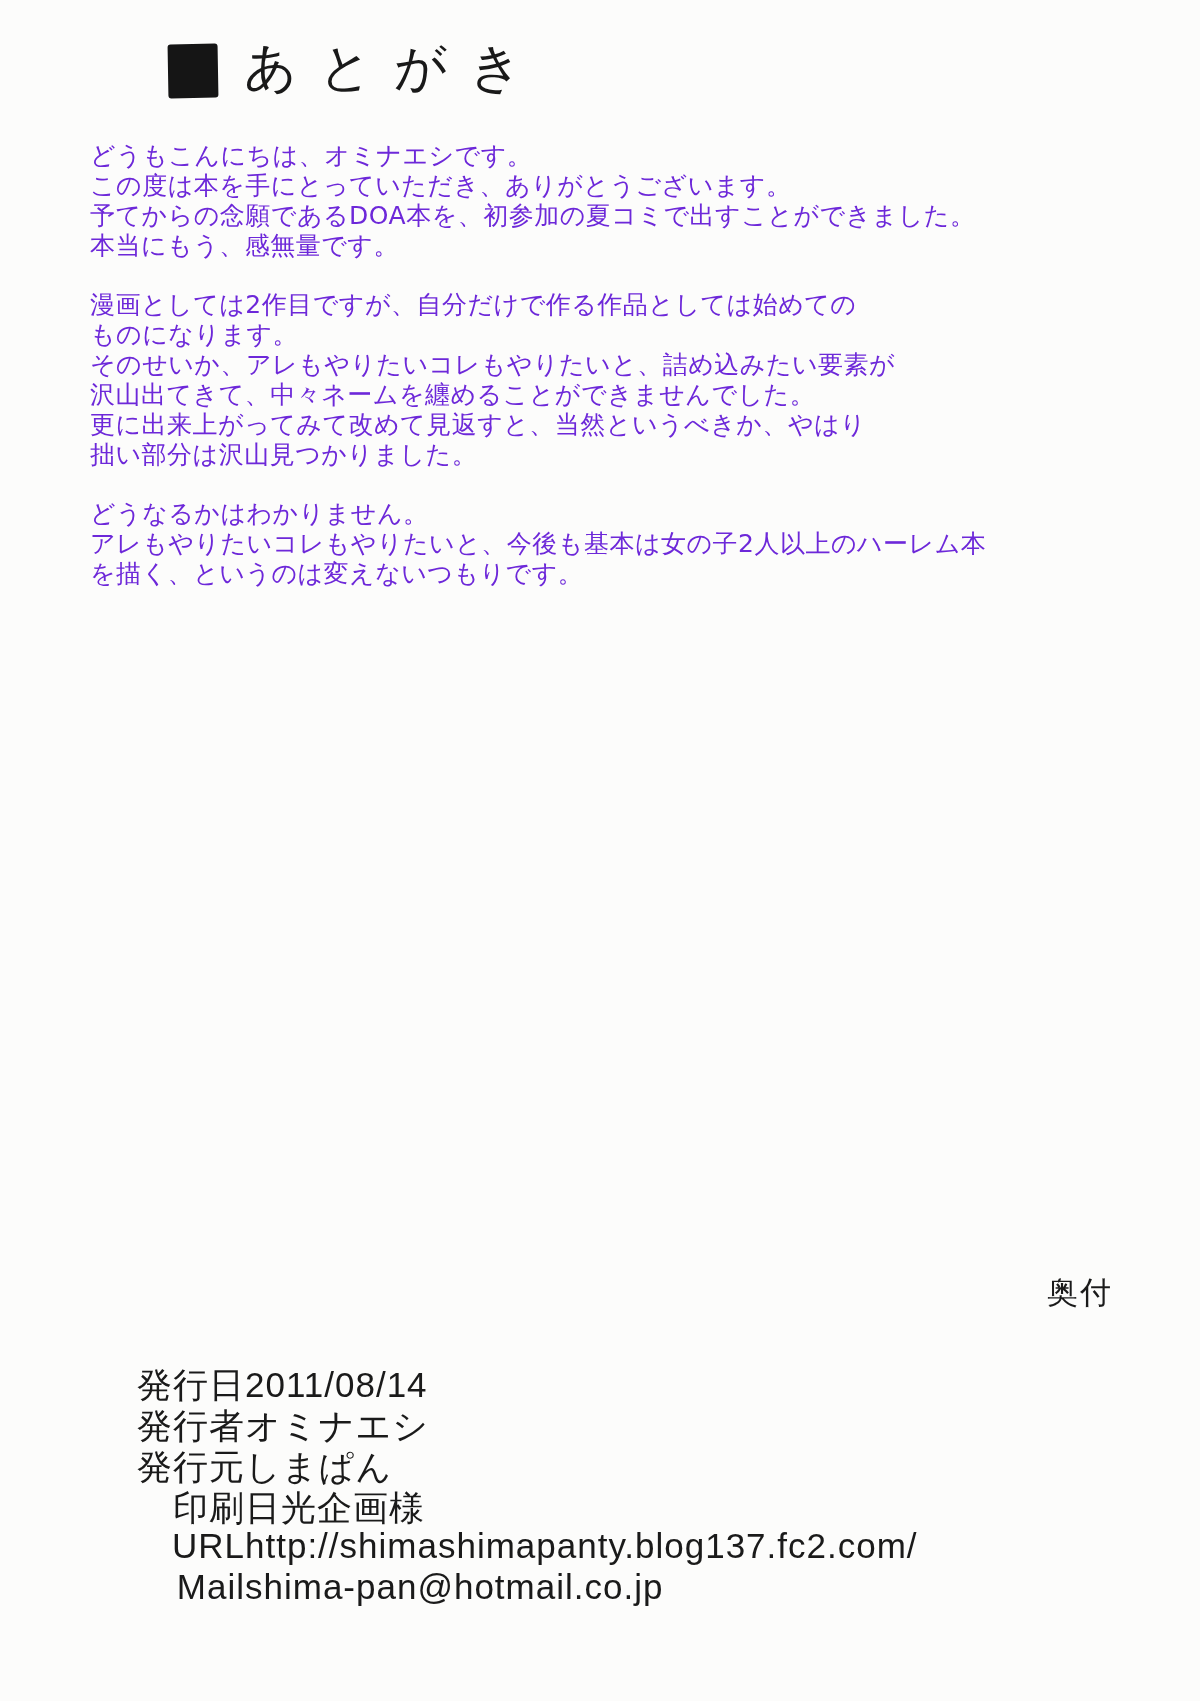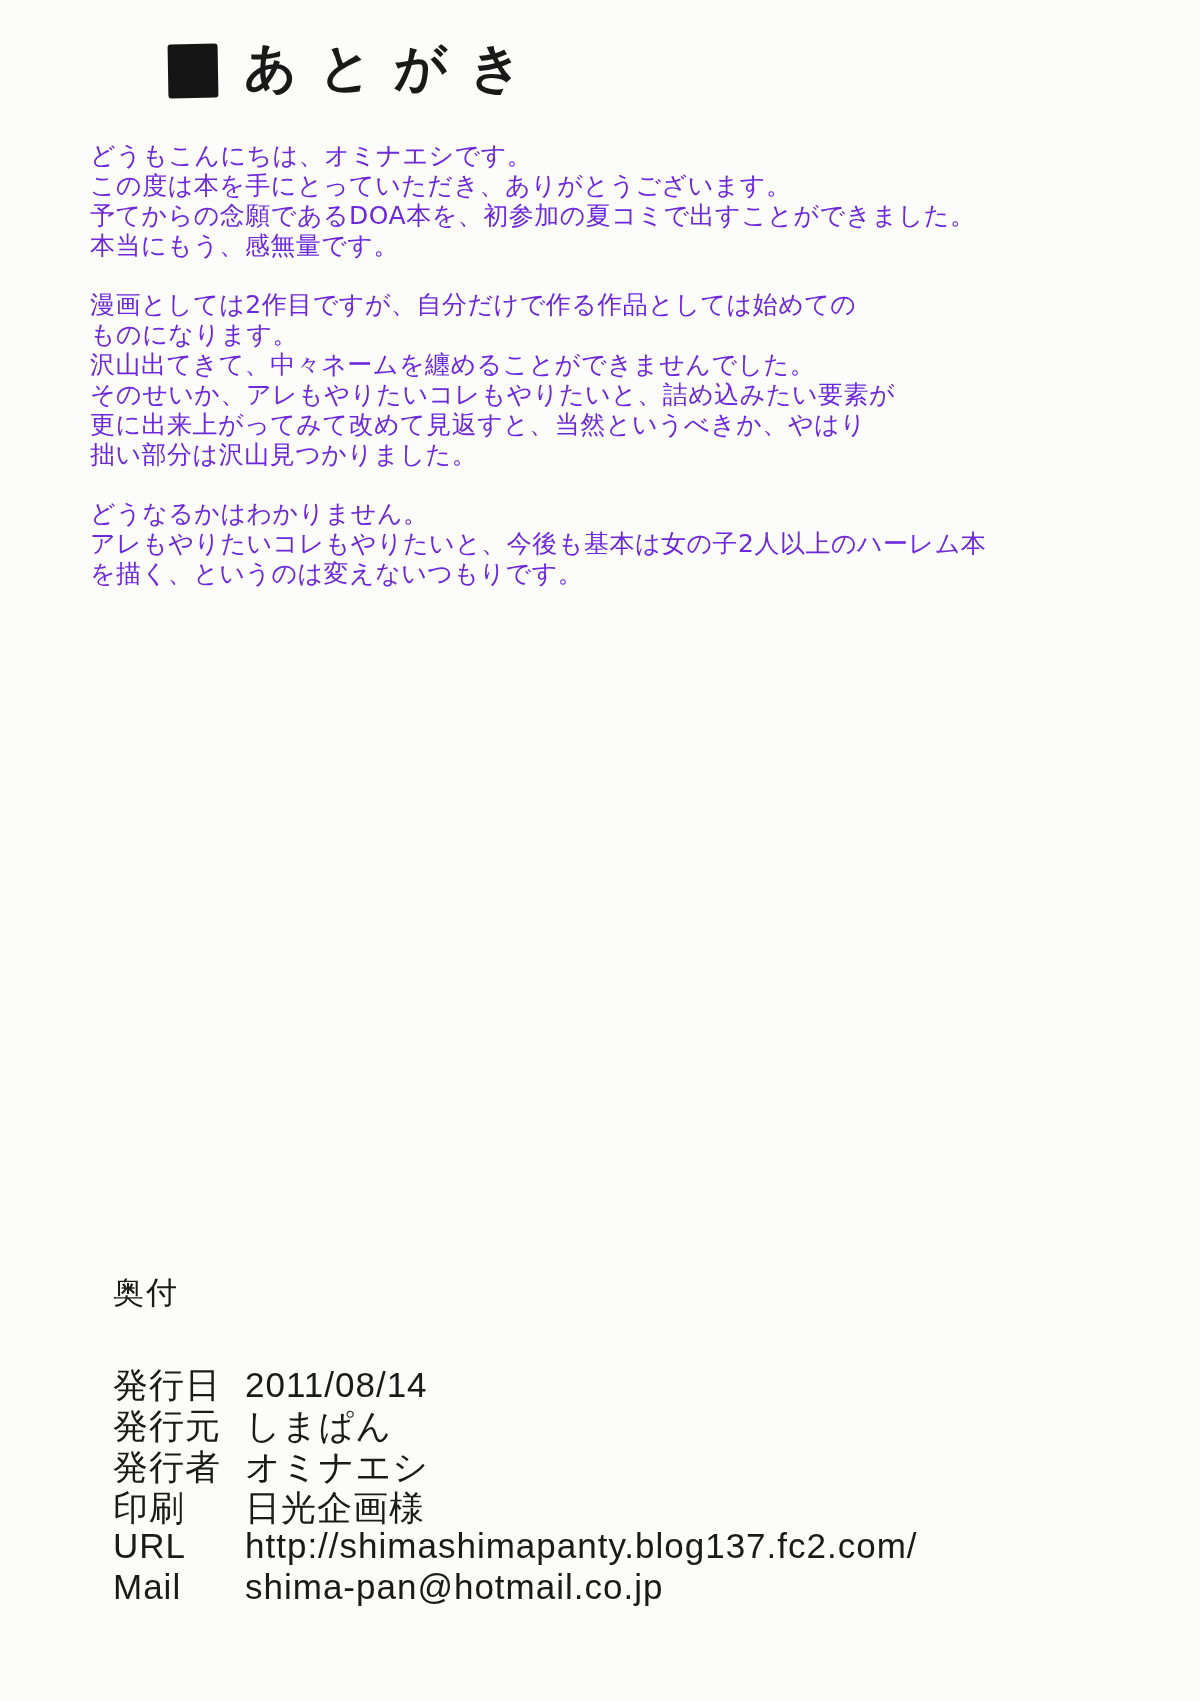--- a/index.html
+++ b/index.html
@@ -31,21 +31,21 @@
   .title-square {
     width: 50px;
     height: 54px;
     background: #151515;
     border-radius: 3px;
     margin-top: 8px;
     transform: rotate(-1deg);
   }
   .title-text {
     font-size: 52px;
-    font-weight: bold;
+    font-weight: normal;
     letter-spacing: 0.42em;
     color: #191919;
     line-height: 1.2;
   }
   
   .afterword {
     position: absolute;
     left: 90px;
     top: 141px;
     width: 1060px;
@@ -58,20 +58,21 @@
   .afterword p:last-child { margin-bottom: 0; }
   .afterword .line { display: block; white-space: nowrap; }
   
   .colophon {
     position: absolute;
     left: 113px;
     top: 1272px;
     width: 1000px;
     font-family: "Liberation Sans", sans-serif;
     color: #1a1a1a;
+    text-align: right;
   }
   .colophon-heading {
     font-size: 31px;
     font-weight: normal;
     margin-bottom: 48px;
     letter-spacing: 2px;
   }
   .colophon-table { }
   .colophon-row {
     display: flex;
@@ -99,46 +100,46 @@
   <div class="afterword">
     <p>
       <span class="line">どうもこんにちは、オミナエシです。</span>
       <span class="line">この度は本を手にとっていただき、ありがとうございます。</span>
       <span class="line">予てからの念願であるDOA本を、初参加の夏コミで出すことができました。</span>
       <span class="line">本当にもう、感無量です。</span>
     </p>
     <p>
       <span class="line">漫画としては2作目ですが、自分だけで作る作品としては始めての</span>
       <span class="line">ものになります。</span>
+      <span class="line">そのせいか、アレもやりたいコレもやりたいと、詰め込みたい要素が</span>
       <span class="line">沢山出てきて、中々ネームを纏めることができませんでした。</span>
-      <span class="line">そのせいか、アレもやりたいコレもやりたいと、詰め込みたい要素が</span>
       <span class="line">更に出来上がってみて改めて見返すと、当然というべきか、やはり</span>
       <span class="line">拙い部分は沢山見つかりました。</span>
     </p>
     <p>
       <span class="line">どうなるかはわかりません。</span>
       <span class="line">アレもやりたいコレもやりたいと、今後も基本は女の子2人以上のハーレム本</span>
       <span class="line">を描く、というのは変えないつもりです。</span>
     </p>
   </div>
 
   <div class="colophon">
     <div class="colophon-heading">奥付</div>
     <div class="colophon-table">
       <div class="colophon-row">
         <span class="colophon-label">発行日</span>
         <span class="colophon-value">2011/08/14</span>
       </div>
       <div class="colophon-row">
+        <span class="colophon-label">発行者</span>
+        <span class="colophon-value">オミナエシ</span>
+      </div>
+      <div class="colophon-row">
         <span class="colophon-label">発行元</span>
         <span class="colophon-value">しまぱん</span>
-      </div>
-      <div class="colophon-row">
-        <span class="colophon-label">発行者</span>
-        <span class="colophon-value">オミナエシ</span>
       </div>
       <div class="colophon-row">
         <span class="colophon-label">印刷</span>
         <span class="colophon-value">日光企画様</span>
       </div>
       <div class="colophon-row">
         <span class="colophon-label">URL</span>
         <span class="colophon-value">http://shimashimapanty.blog137.fc2.com/</span>
       </div>
       <div class="colophon-row">

